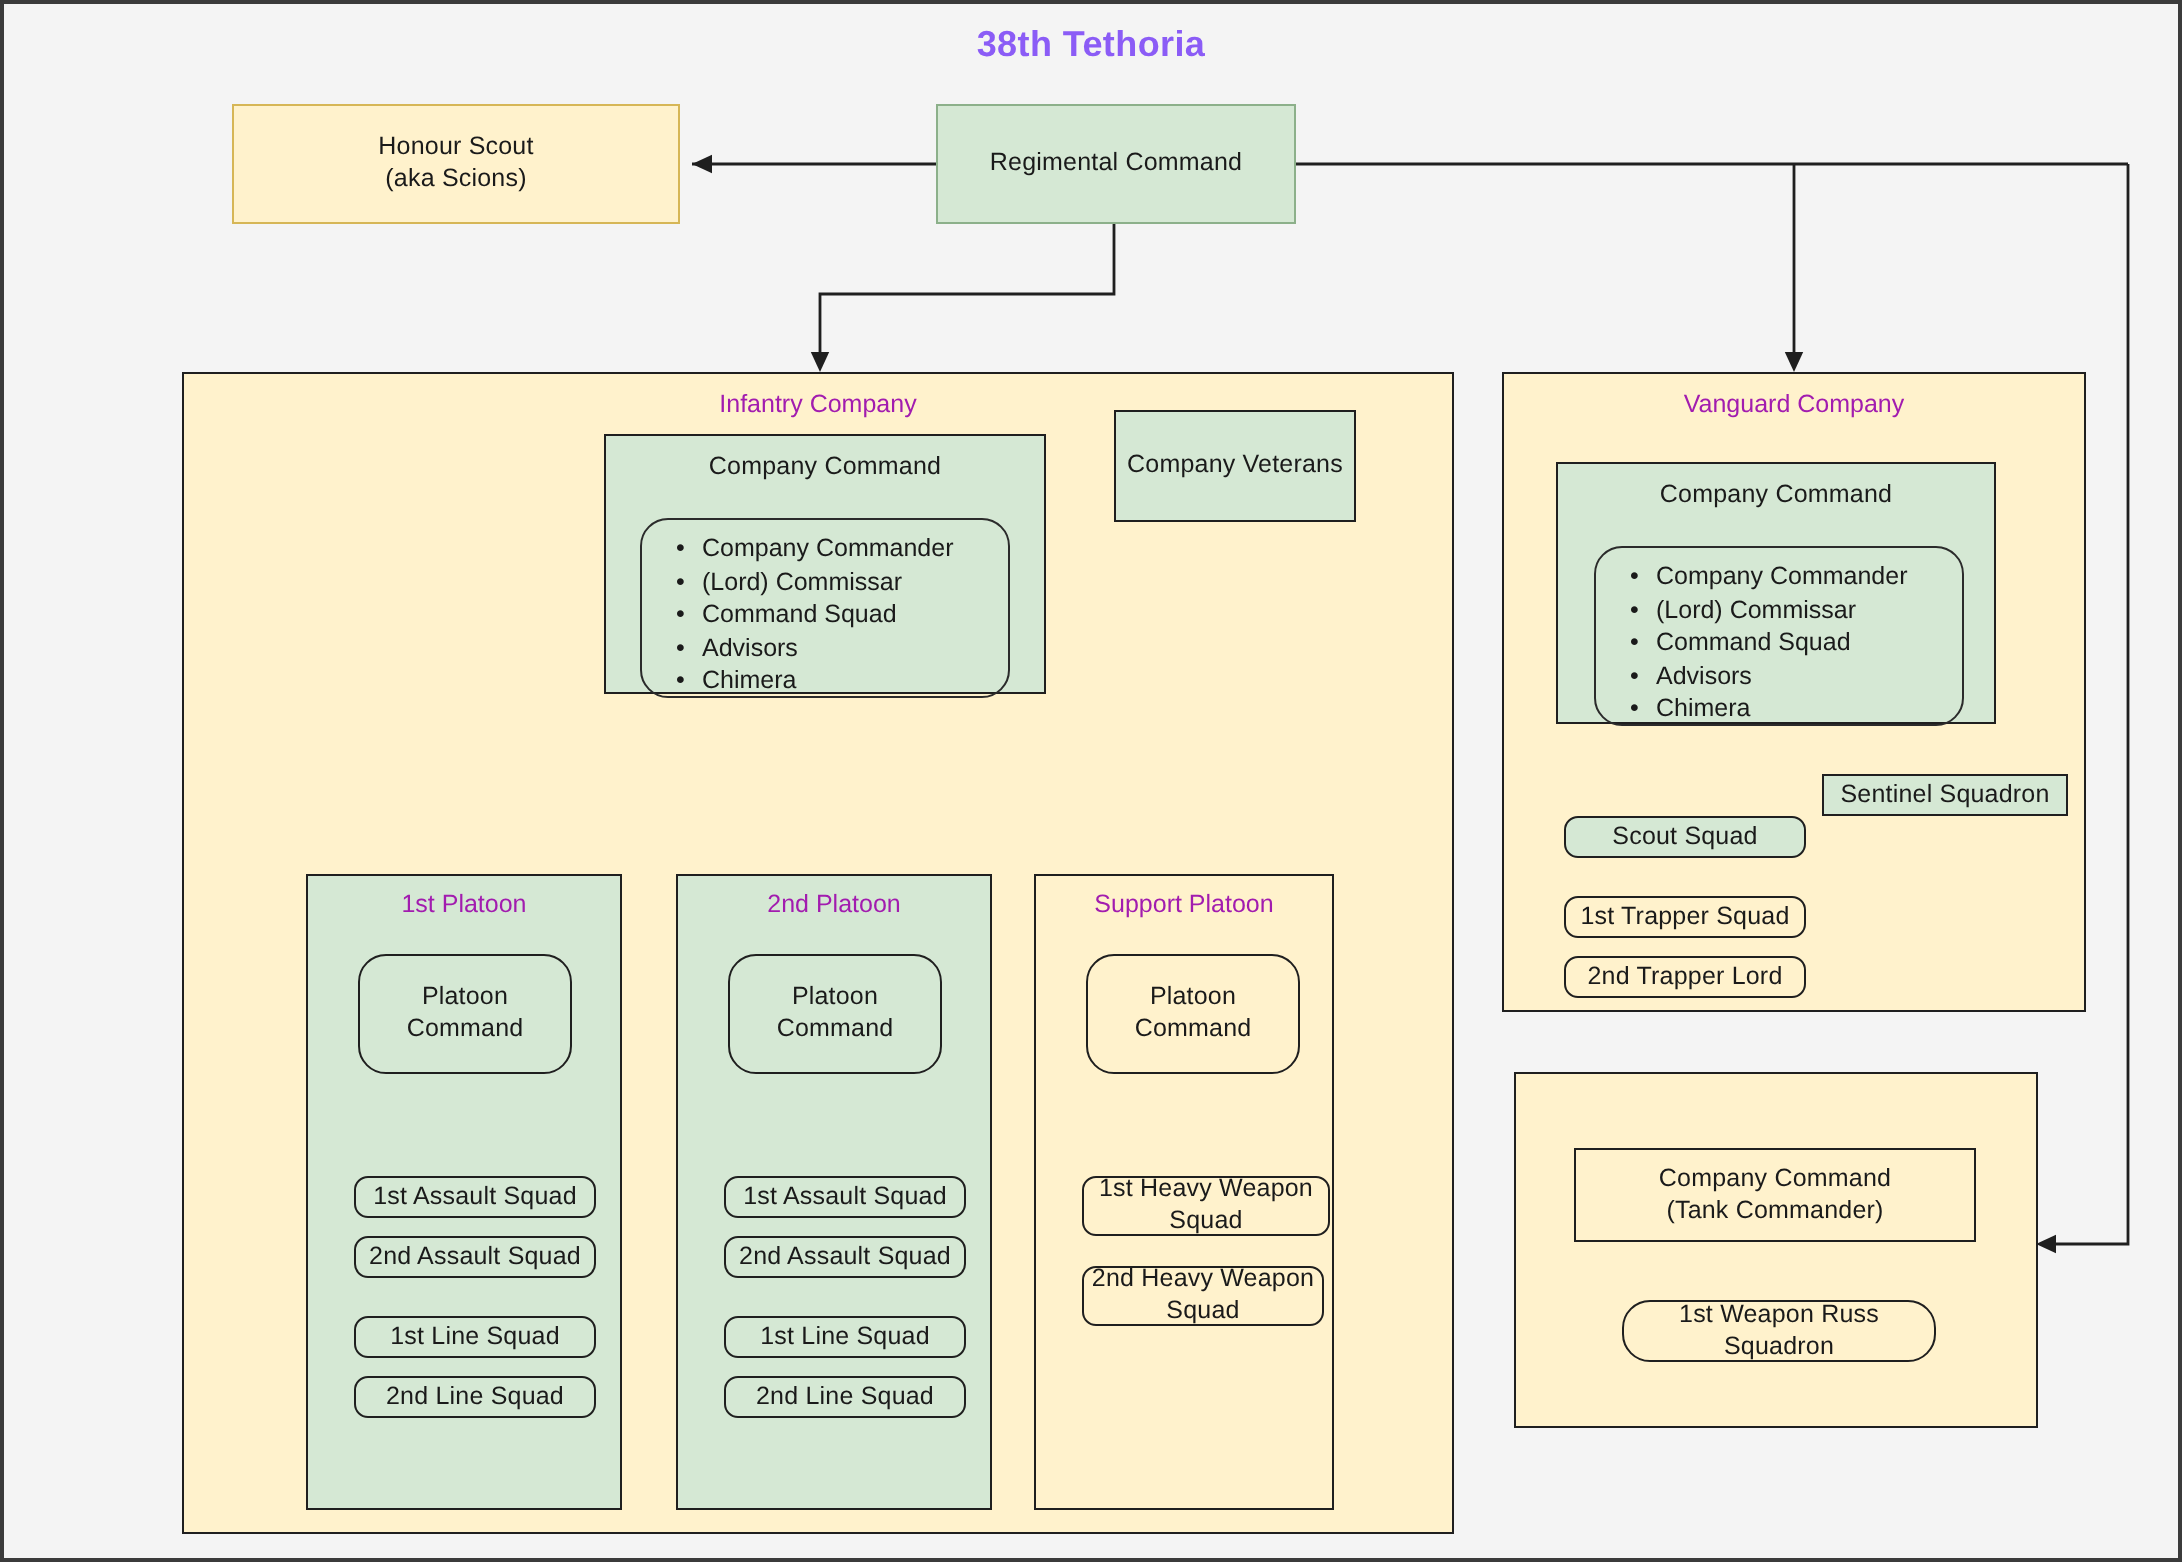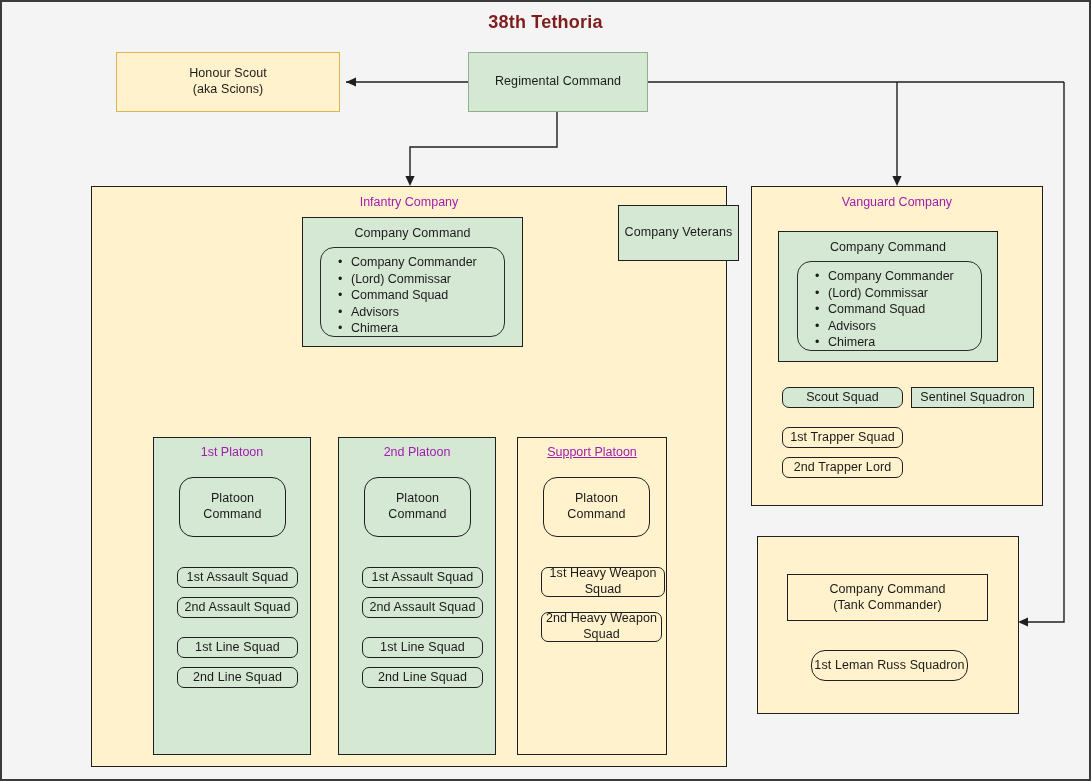--- a/index.html
+++ b/index.html
@@ -30,21 +30,21 @@
     text-align:center;
     font-size:12.5px;
     line-height:1.25;
     letter-spacing:0.1px;
     white-space:pre-line;
   }
   .green{background:#d5e8d4;border-color:#8cb08a;}
   .green-dark{background:#d5e8d4;border-color:#1f1f1f;}
   .yellow{background:#fff2cc;border-color:#d6b656;}
   .yellow-dark{background:#fff2cc;border-color:#1f1f1f;}
-  .rounded{border-radius:7px;}
+  .rounded{border-radius:7px;margin-top:21px;}
   .rounded-lg{border-radius:14px;text-align:center;}
 
   
   .group{
     position:absolute;
     box-sizing:border-box;
     border:1.6px solid #1f1f1f;
   }
   .group-title{
     position:absolute;
@@ -55,34 +55,35 @@
   }
 
   
   #chart-title{
     position:absolute;
     left:0;right:0;
     top:10px;
     text-align:center;
     font-size:18px;
     font-weight:bold;
-    color:#7f1d1d;
+    color:#8b5cf6;
     letter-spacing:0.2px;
   }
 
   
   .bullets{
     position:absolute;
     box-sizing:border-box;
     border:1px solid #2b2b2b;
     border-radius:14px;
     background:transparent;
     padding:6px 8px 6px 14px;
     font-size:12.5px;
     line-height:1.32;
+    margin-top:12px;
   }
   .bullets ul{margin:0;padding:0 0 0 14px;list-style:none;}
   .bullets li{position:relative;padding-left:2px;white-space:nowrap;}
   .bullets li:before{
     content:"\2022";
     position:absolute;
     left:-11px;
     top:0;
   }
   svg.conn{position:absolute;left:0;top:0;width:1091px;height:781px;overflow:visible;pointer-events:none;}
@@ -178,40 +179,40 @@
   <div class="bullets" style="left:318px;top:245px;width:185px;height:90px;">
     <ul>
       <li>Company Commander</li>
       <li>(Lord) Commissar</li>
       <li>Command Squad</li>
       <li>Advisors</li>
       <li>Chimera</li>
     </ul>
   </div>
 
-  <div class="node green-dark" style="left:616px;top:203px;width:121px;height:56px;">Company Veterans</div>
+  <div class="node green-dark" style="left:555px;top:203px;width:121px;height:56px;">Company Veterans</div>
 
   <div class="group green" style="left:151px;top:435px;width:158px;height:318px;"></div>
   <div class="group-title" style="left:151px;top:443px;width:158px;">1st Platoon</div>
   <div class="node green rounded-lg" style="left:177px;top:475px;width:107px;height:60px;border-color:#1f1f1f;">Platoon Command</div>
   <div class="node green rounded" style="left:175px;top:565px;width:121px;height:21px;border-color:#1f1f1f;">1st Assault Squad</div>
   <div class="node green rounded" style="left:175px;top:595px;width:121px;height:21px;border-color:#1f1f1f;">2nd Assault Squad</div>
   <div class="node green rounded" style="left:175px;top:635px;width:121px;height:21px;border-color:#1f1f1f;">1st Line Squad</div>
   <div class="node green rounded" style="left:175px;top:665px;width:121px;height:21px;border-color:#1f1f1f;">2nd Line Squad</div>
 
   <div class="group green" style="left:336px;top:435px;width:158px;height:318px;"></div>
   <div class="group-title" style="left:336px;top:443px;width:158px;">2nd Platoon</div>
   <div class="node green rounded-lg" style="left:362px;top:475px;width:107px;height:60px;border-color:#1f1f1f;">Platoon Command</div>
   <div class="node green rounded" style="left:360px;top:565px;width:121px;height:21px;border-color:#1f1f1f;">1st Assault Squad</div>
   <div class="node green rounded" style="left:360px;top:595px;width:121px;height:21px;border-color:#1f1f1f;">2nd Assault Squad</div>
   <div class="node green rounded" style="left:360px;top:635px;width:121px;height:21px;border-color:#1f1f1f;">1st Line Squad</div>
   <div class="node green rounded" style="left:360px;top:665px;width:121px;height:21px;border-color:#1f1f1f;">2nd Line Squad</div>
 
   <div class="group yellow" style="left:515px;top:435px;width:150px;height:318px;"></div>
-  <div class="group-title" style="left:515px;top:443px;width:150px;text-decoration:underline;">Support Platoon</div>
+  <div class="group-title" style="left:515px;top:443px;width:150px;">Support Platoon</div>
   <div class="node yellow rounded-lg" style="left:541px;top:475px;width:107px;height:60px;border-color:#1f1f1f;">Platoon Command</div>
   <div class="node yellow rounded" style="left:539px;top:565px;width:124px;height:30px;border-color:#1f1f1f;">1st Heavy Weapon
 Squad</div>
   <div class="node yellow rounded" style="left:539px;top:610px;width:121px;height:30px;border-color:#1f1f1f;">2nd Heavy Weapon
 Squad</div>
 
   <div class="group yellow" style="left:749px;top:184px;width:292px;height:320px;"></div>
   <div class="group-title" style="left:749px;top:193px;width:292px;">Vanguard Company</div>
 
   <div class="node green-dark" style="left:776px;top:229px;width:220px;height:131px;align-items:flex-start;justify-content:center;padding-top:8px;">Company Command</div>
@@ -227,15 +228,15 @@
 
   <div class="node green rounded" style="left:780px;top:385px;width:121px;height:21px;border-color:#1f1f1f;">Scout Squad</div>
   <div class="node green-dark" style="left:909px;top:385px;width:123px;height:21px;">Sentinel Squadron</div>
   <div class="node yellow rounded" style="left:780px;top:425px;width:121px;height:21px;border-color:#1f1f1f;">1st Trapper Squad</div>
   <div class="node yellow rounded" style="left:780px;top:455px;width:121px;height:21px;border-color:#1f1f1f;">2nd Trapper Lord</div>
 
   <div class="group yellow" style="left:755px;top:534px;width:262px;height:178px;"></div>
 
   <div class="node yellow-dark" style="left:785px;top:572px;width:201px;height:47px;">Company Command
 (Tank Commander)</div>
-  <div class="node yellow rounded-lg" style="left:809px;top:648px;width:157px;height:31px;border-color:#1f1f1f;">1st Leman Russ Squadron</div>
+  <div class="node yellow rounded-lg" style="left:809px;top:648px;width:157px;height:31px;border-color:#1f1f1f;">1st Weapon Russ Squadron</div>
 
 </div>
 
 </body></html>

